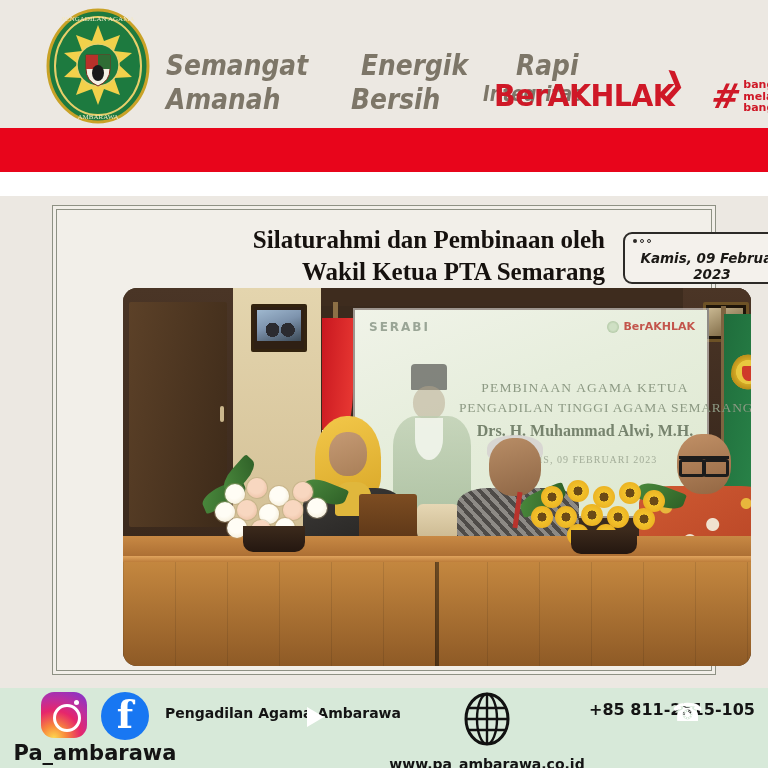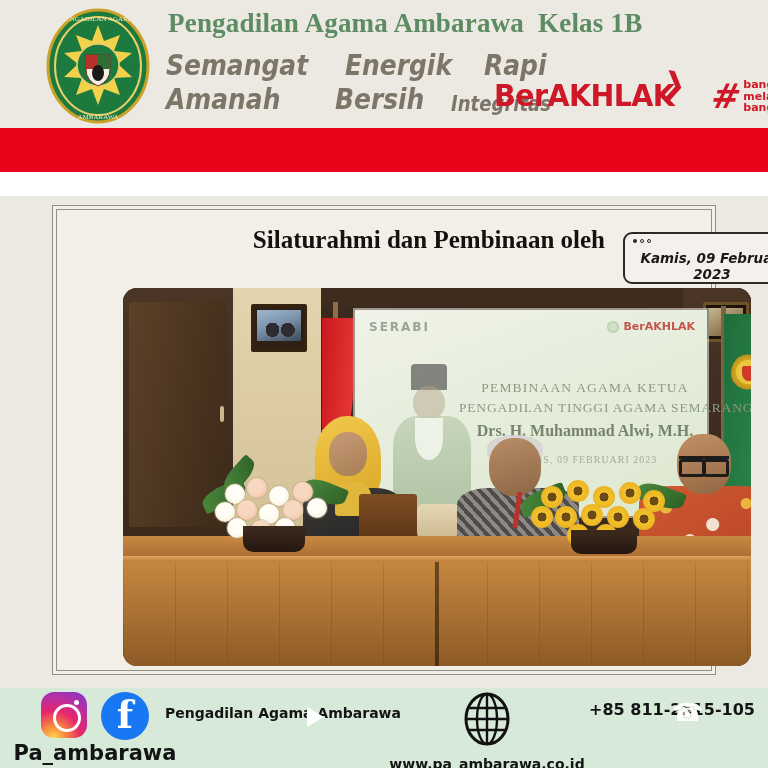--- a/index.html
+++ b/index.html
@@ -33,21 +33,21 @@
     color: #5d8c62;
     letter-spacing: .2px;
     white-space: nowrap;
   }
   .header-title .kelas { margin-left: 14px; }
   .motto {
     position: absolute; left: 166px; top: 48px;
     width: 320px;
   }
   .motto-row {
-    display: flex; align-items: flex-end; gap: 8px;
+    display: flex; align-items: flex-start; gap: 24px;
     height: 34px;
   }
   .motto-word {
     font-family: "DejaVu Sans", sans-serif;
     font-style: italic;
     font-weight: bold;
     color: #7d7668;
     transform: scaleX(.86);
     transform-origin: left center;
     white-space: nowrap;
@@ -503,23 +503,20 @@
         <circle cx="56" cy="58" r="21" fill="#1d7a3f" stroke="#e8cf6a" stroke-width="1.5"></circle>
         <path d="M44 48 h24 v14 q0 12 -12 17 q-12 -5 -12 -17 z" fill="#f4f0e4" stroke="#7d2a1c" stroke-width="1"></path>
         <path d="M44 48 h12 v14 h-12 z" fill="#b8312a"></path>
         <path d="M56 48 h12 v14 h-12 z" fill="#2f6d35"></path>
         <ellipse cx="56" cy="66" rx="6" ry="8" fill="#1a1a1a"></ellipse>
         <text x="56" y="14" font-family="Liberation Serif, serif" font-size="7" fill="#f2e9c8" text-anchor="middle">PENGADILAN AGAMA</text>
         <text x="56" y="112" font-family="Liberation Serif, serif" font-size="7" fill="#f2e9c8" text-anchor="middle">AMBARAWA</text>
       </svg>
     </div>
 
-    <div class="header-title">
-      <span>Pengadilan Agama Ambarawa</span><span class="kelas">Kelas 1B</span>
-    </div>
 
     <div class="motto">
       <div class="motto-row">
         <span class="motto-word m-semangat">Semangat</span>
         <span class="motto-word m-energik">Energik</span>
         <span class="motto-word m-rapi">Rapi</span>
       </div>
       <div class="motto-row">
         <span class="motto-word m-amanah">Amanah</span>
         <span class="motto-word m-bersih">Bersih</span>
@@ -545,20 +542,21 @@
 
   <div class="red-band"></div>
   <div class="white-band"></div>
 
   <div class="main-area">
 
     <div class="photo-card">
 
       <div class="title-wrap">
         <div class="ev-title">Silaturahmi dan Pembinaan oleh</div>
+        <div class="ev-title">Wakil Ketua PTA Semarang</div>
       </div>
 
       <div class="date-card">
         <span class="date-dots">
           <i></i>
             <i class="hollow"></i>
             <i class="hollow"></i>
         </span>
         <div class="date-text">Kamis, 09 Februari 2023</div>
       </div>

